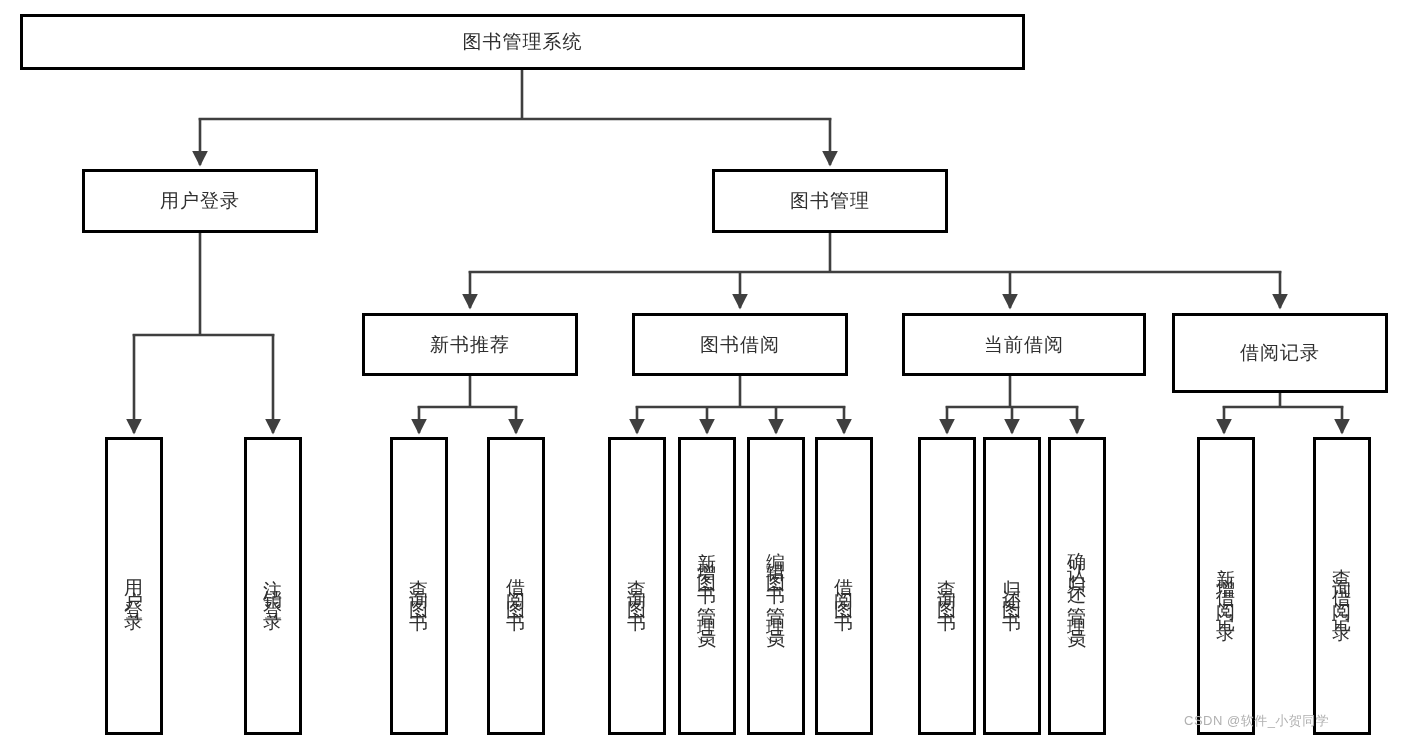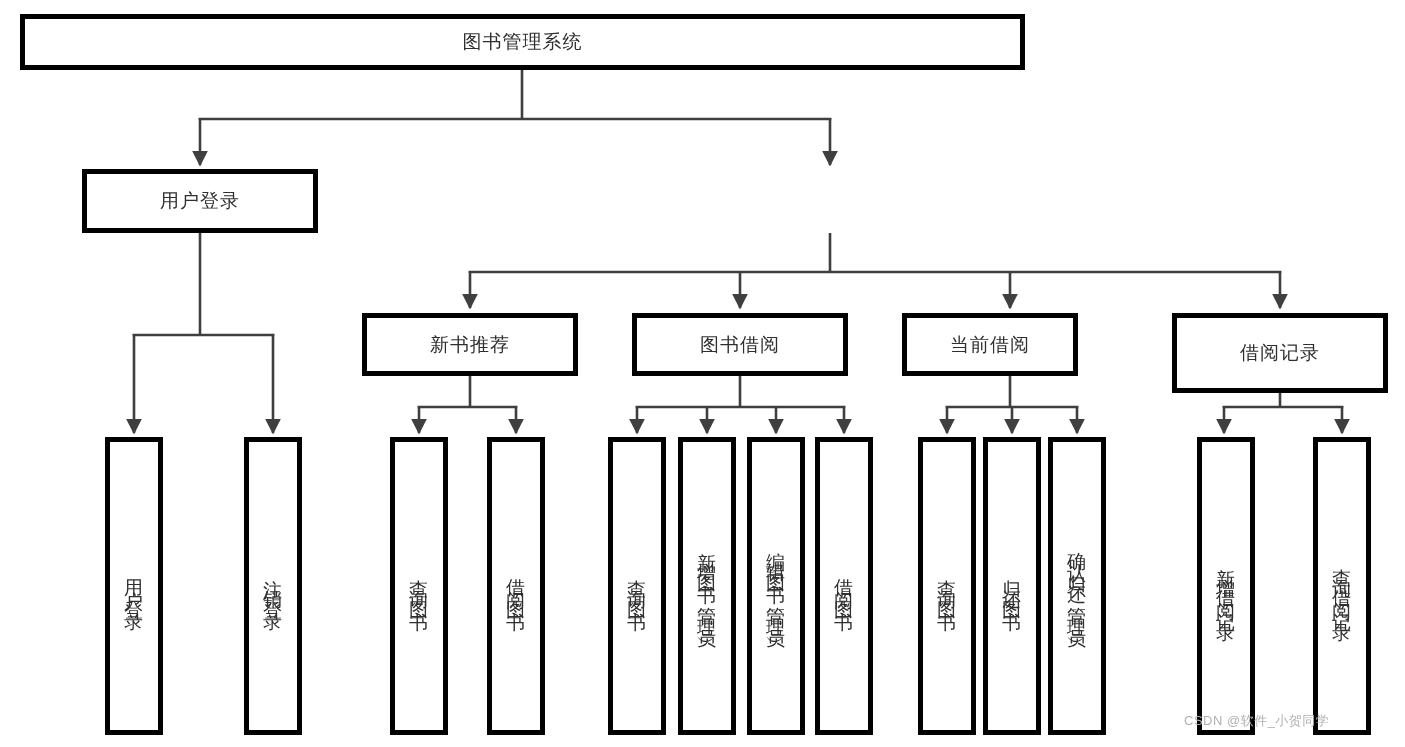--- a/index.html
+++ b/index.html
@@ -9,21 +9,21 @@
     background:#ffffff;
     font-family:"Liberation Sans", sans-serif;
     overflow:hidden;
   }
   .wires{position:absolute;left:0;top:0;z-index:1;}
   .wire{fill:none;stroke:#3f3f3f;stroke-width:2.6px;}
   .box{
     position:absolute;
     box-sizing:border-box;
     background:#ffffff;
-    border:5px solid #000000;
+    border:3px solid #000000;
     display:flex;align-items:center;justify-content:center;
     color:#2f2f2f;
     font-size:19px;
     z-index:2;
     letter-spacing:1px;
   }
   .box.v span{
     writing-mode:vertical-lr;
     text-orientation:mixed;
     letter-spacing:11px;
@@ -106,28 +106,31 @@
     </g>
   </svg>
 
   <div class="box" style="left:20px;top:14px;width:1005px;height:56px">
     <span>图书管理系统</span>
   </div>
 
   <div class="box" style="left:82px;top:169px;width:236px;height:64px">
     <span>用户登录</span>
   </div>
+  <div class="box" style="left:712px;top:169px;width:236px;height:64px">
+    <span>图书管理</span>
+  </div>
 
   <div class="box" style="left:632px;top:313px;width:216px;height:63px">
     <span>图书借阅</span>
   </div>
   <div class="box" style="left:362px;top:313px;width:216px;height:63px">
     <span>新书推荐</span>
   </div>
-  <div class="box" style="left:902px;top:313px;width:176px;height:63px">
+  <div class="box" style="left:902px;top:313px;width:244px;height:63px">
     <span>当前借阅</span>
   </div>
   <div class="box" style="left:1172px;top:313px;width:216px;height:80px">
     <span>借阅记录</span>
   </div>
 
   <div class="box v" style="left:105px;top:437px;width:58px;height:298px">
     <span>用户登录</span>
   </div>
   <div class="box v" style="left:244px;top:437px;width:58px;height:298px">

